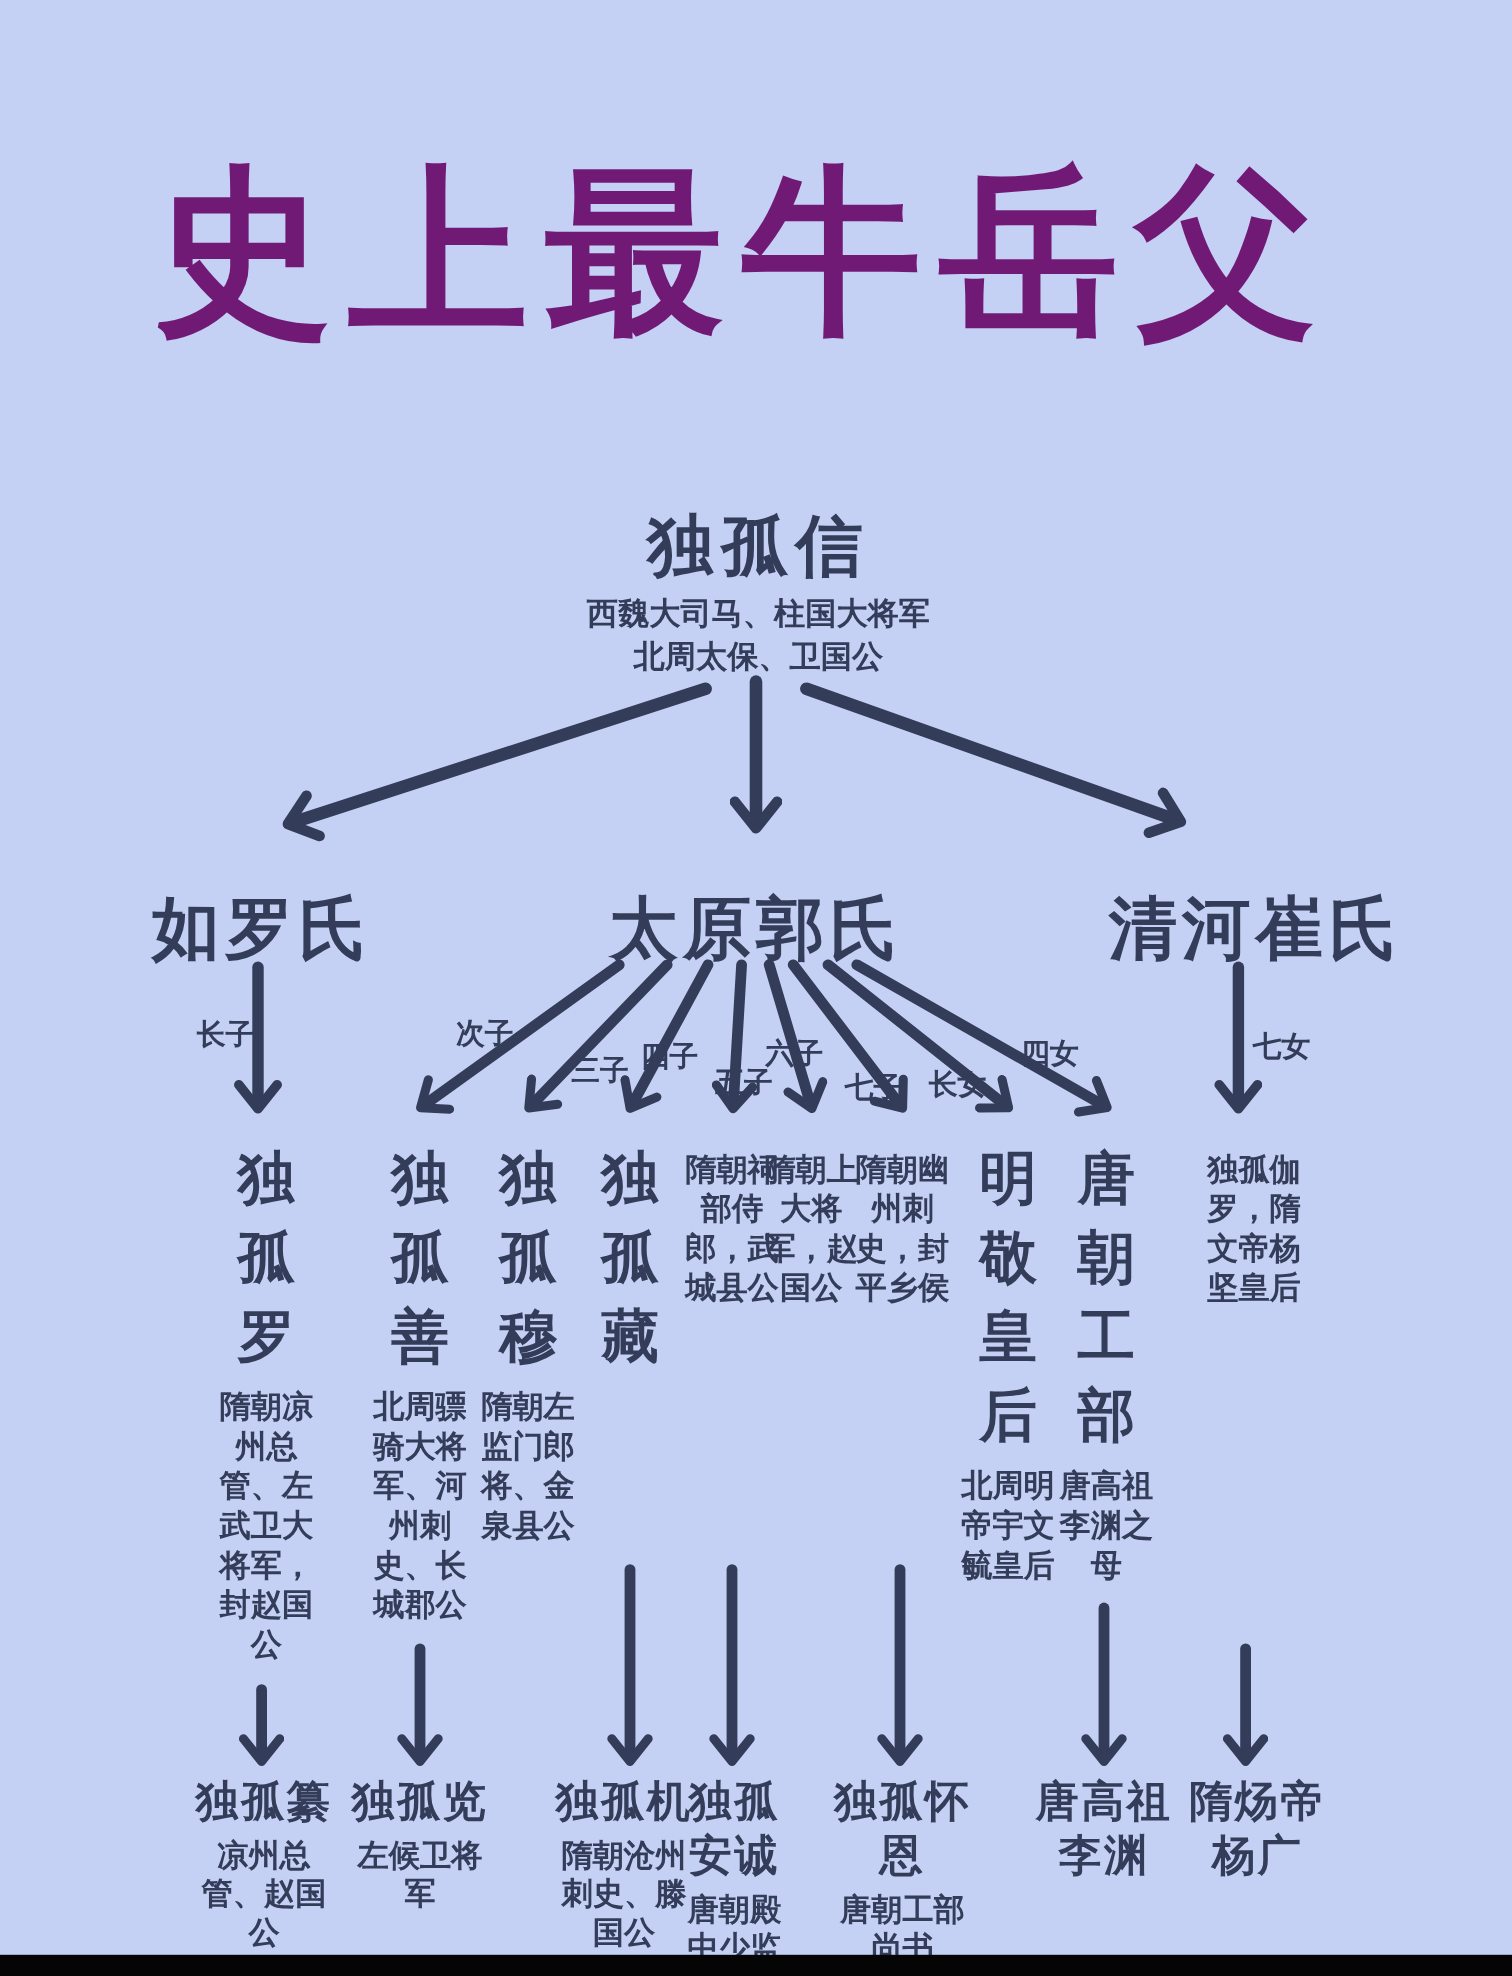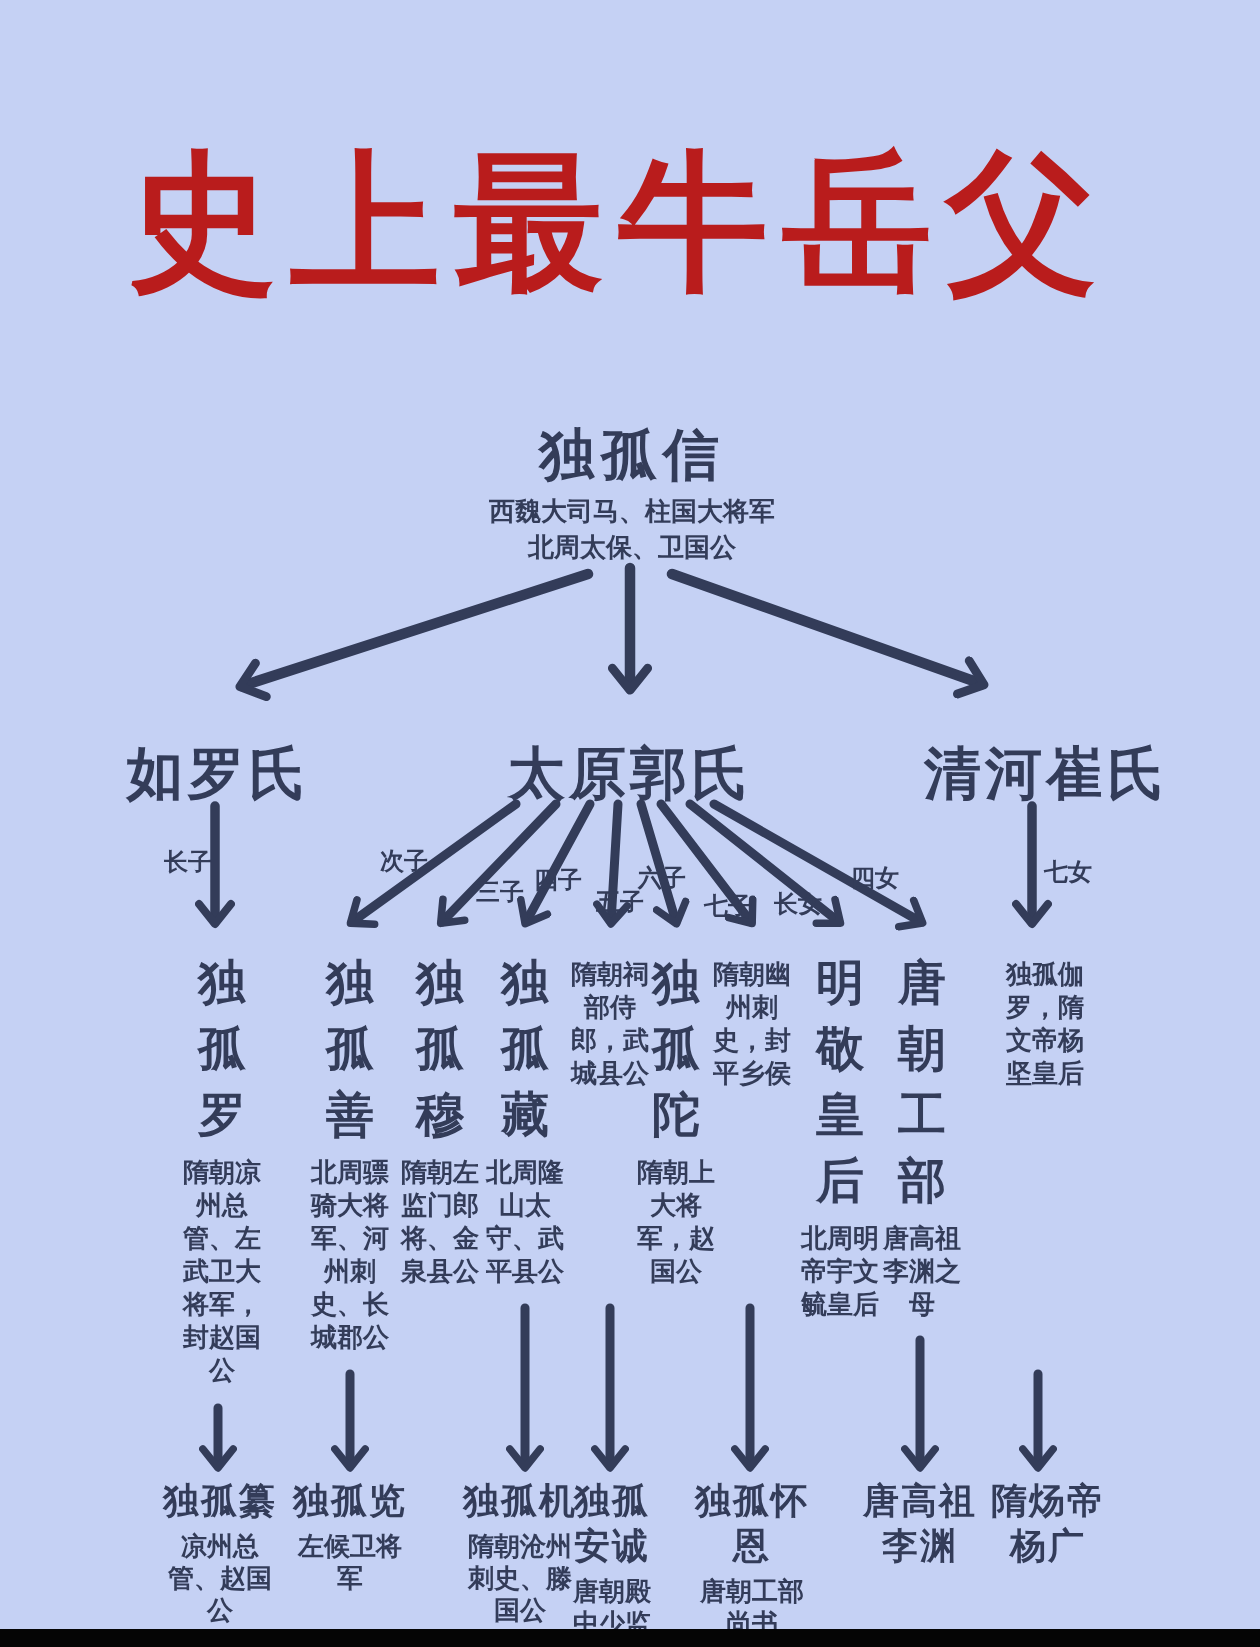--- a/index.html
+++ b/index.html
@@ -8,26 +8,26 @@
     position:relative;
     background:#c5d1f4;
     font-family:"Liberation Sans", sans-serif;
     color:#333c59;
     overflow:hidden;
   }
   .abs { position:absolute; }
   .cx  { transform:translateX(-50%); }
 
   .title {
-    top:124px; left:618px;
+    top:112px; left:618px;
     font-family:"DejaVu Serif", serif;
     font-weight:700;
     font-size:150px;
     letter-spacing:14px;
-    color:#b91c1c;
+    color:#701a75;
     white-space:nowrap;
   }
 
   .root-name {
     top:418px; left:632px;
     font-size:56px; font-weight:700;
     letter-spacing:6px; white-space:nowrap;
   }
   .root-desc1 { top:494px; left:632px; font-size:26px; font-weight:700; white-space:nowrap; }
   .root-desc2 { top:530px; left:632px; font-size:26px; font-weight:700; white-space:nowrap; }
@@ -168,33 +168,28 @@
 </div>
 <div class="col abs cx" style="left:440px">
   <div class="vname">独孤穆</div>
   <div class="vdesc">隋朝左
 监门郎
 将、金
 泉县公</div>
 </div>
 <div class="col abs cx" style="left:525px">
   <div class="vname">独孤藏</div>
-  <div class="vdesc">北周隆
-山太
-守、武
-平县公</div>
 </div>
 <div class="col abs cx" style="left:610px">
   <div class="vdesc">隋朝祠
 部侍
 郎，武
 城县公</div>
 </div>
 <div class="col abs cx" style="left:676px">
-  <div class="vname">独孤陀</div>
   <div class="vdesc">隋朝上
 大将
 军，赵
 国公</div>
 </div>
 <div class="col abs cx" style="left:752px">
   <div class="vdesc">隋朝幽
 州刺
 史，封
 平乡侯</div>

